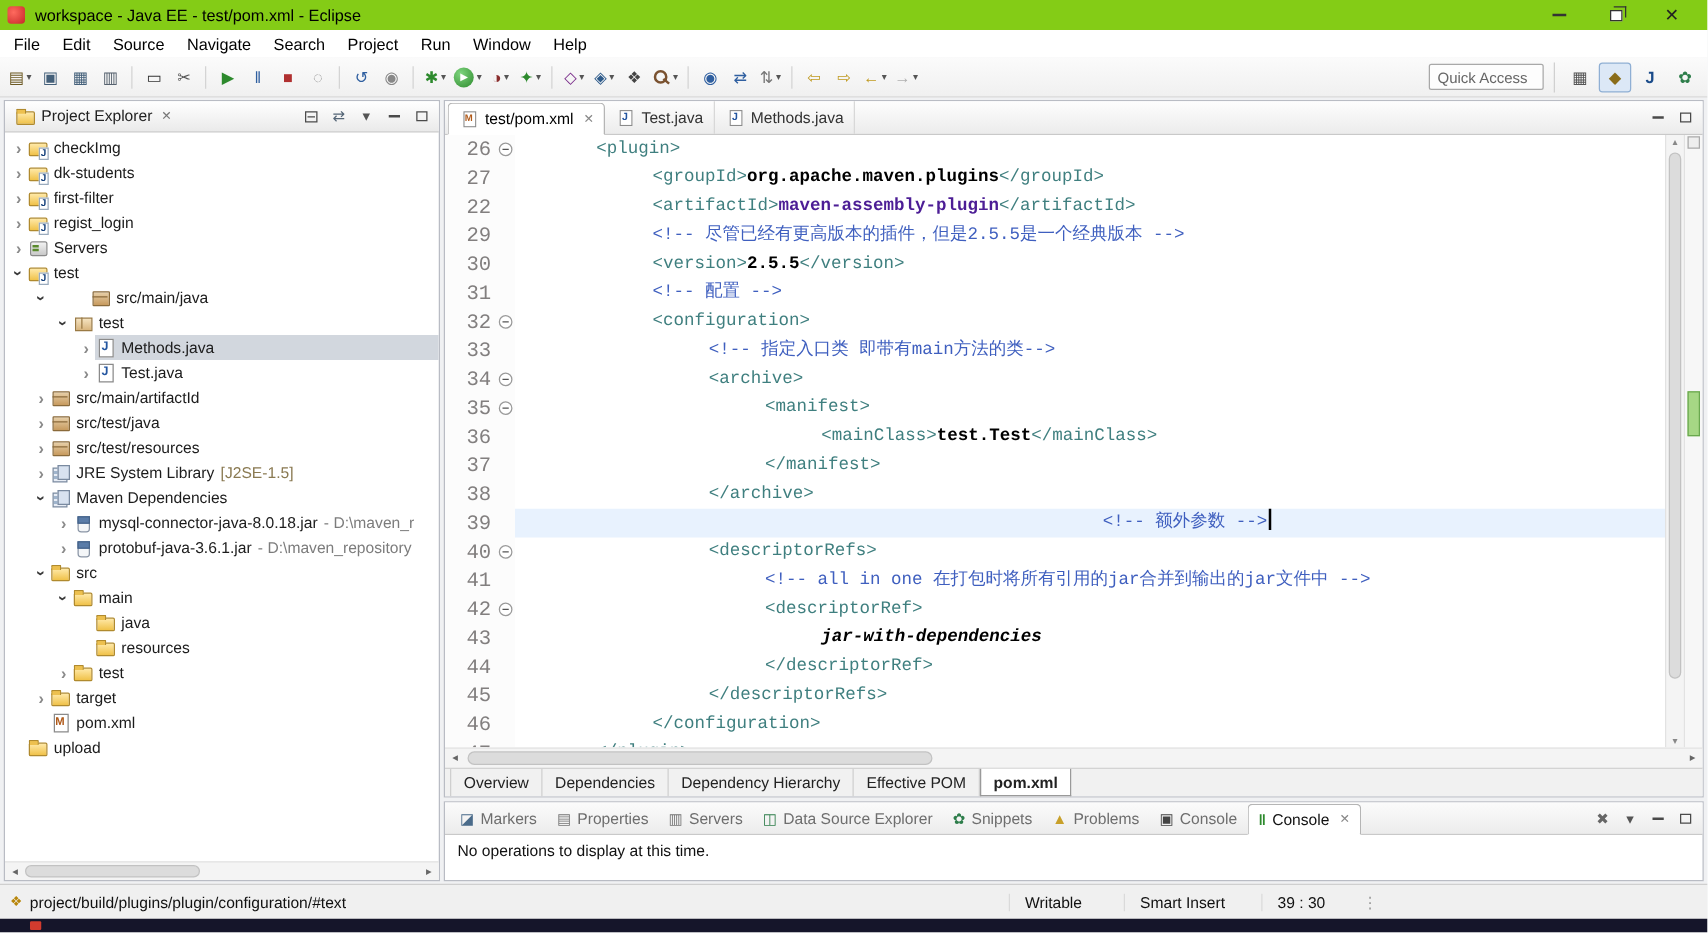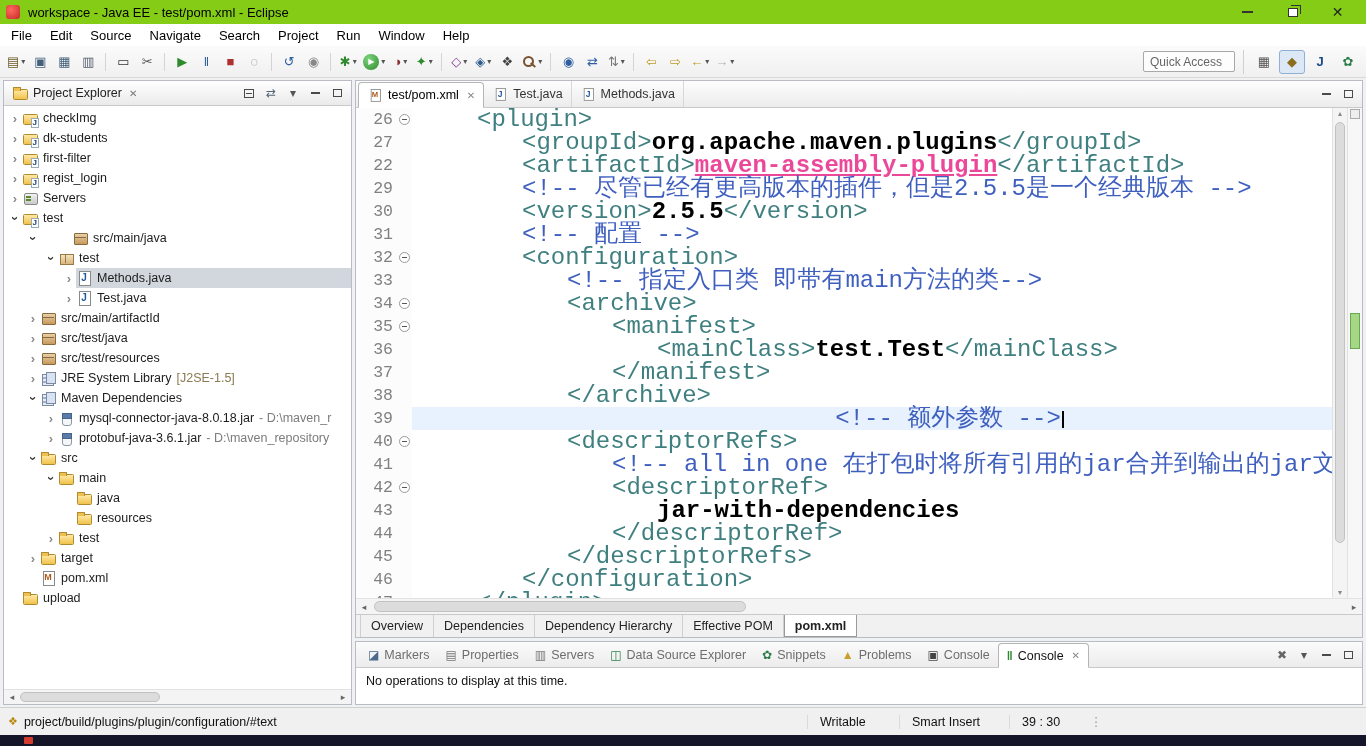--- a/index.html
+++ b/index.html
@@ -94,27 +94,27 @@
 .etab.active{background:#fff;border:1px solid #b5b5b5;border-bottom:1px solid #fff;border-radius:4px 4px 0 0;color:#000;margin-bottom:-1px}
 .tclose{color:#888;font-size:10px;margin-left:3px}
 .edit-tools{margin-left:auto;display:flex;align-items:center;align-self:center;padding-right:4px}
 .edit-body{flex:1;display:flex;min-height:0;overflow:hidden}
 .gutter{width:56px;flex:none;background:#fcfcfc;font-family:"Liberation Mono","DejaVu Sans Mono",monospace;color:#827f7f;overflow:hidden}
 .gline{height:23px;display:flex;align-items:center}
 .lnum{flex:1;text-align:right;font-size:16.5px;padding-right:3px}
 .foldcol{width:16px;flex:none;display:flex;align-items:center;justify-content:center}
 .foldc{width:11px;height:11px;border:1px solid #9a9a9a;border-radius:50%;background:#fff;position:relative;display:inline-block}
 .foldc::after{content:"";position:absolute;left:2px;right:2px;top:4px;height:1px;background:#555}
-.code{flex:1;min-width:0;overflow:hidden;font-family:"Liberation Mono","DejaVu Sans Mono",monospace;font-size:24px;background:#fff}
+.code{flex:1;min-width:0;overflow:hidden;font-family:"Liberation Mono","DejaVu Sans Mono",monospace;font-size:14px;background:#fff}
 .code-line{height:23px;line-height:23px;white-space:pre}
 .code-line.current{background:#e8f2fe}
 .seg-tag{color:#3f7f7f}
 .seg-comment{color:#3f5fbf}
 .seg-text{color:#000;font-weight:bold}
-.seg-textu{color:#ec4899;font-weight:bold;text-decoration:underline}
+.seg-textu{color:#4c1d95;font-weight:bold;}
 .caret{display:inline-block;width:2px;height:17px;background:#000;vertical-align:-3px;margin-left:1px;animation:blink 1.1s steps(1) infinite}
 @keyframes blink{50%{opacity:0}}
 .vscroll{width:15px;flex:none;background:#f4f4f4;border-left:1px solid #e2e2e2;position:relative}
 .vscroll .sa{position:absolute;left:0;right:0;text-align:center;font-size:8px;color:#888}
 .sa.top{top:1px}.sa.bot{bottom:1px}
 .vthumb{position:absolute;left:2px;right:2px;top:14px;height:86%;background:#dcdcdc;border:1px solid #c2c2c2;border-radius:6px}
 .ruler{width:15px;flex:none;background:#f7f7f7;border-left:1px solid #e2e2e2;position:relative}
 .ruler-top{position:absolute;top:1px;left:2px;width:10px;height:10px;border:1px solid #aaa;background:#eee}
 .ruler-green{position:absolute;top:205px;left:2px;width:10px;height:36px;background:#a6d785;border:1px solid #6aa84f}
 .ehscroll{height:16px;flex:none;background:#f4f4f4;border-top:1px solid #e2e2e2;display:flex;align-items:center;justify-content:space-between;position:relative;padding:0 2px}
@@ -642,21 +642,21 @@
               <div class="code-line" style="padding-left: 155px;"><span class="seg-comment">&lt;!-- 指定入口类 即带有main方法的类--&gt;</span></div>
               <div class="code-line" style="padding-left: 155px;"><span class="seg-tag">&lt;archive&gt;</span></div>
               <div class="code-line" style="padding-left: 200px;"><span class="seg-tag">&lt;manifest&gt;</span></div>
               <div class="code-line" style="padding-left: 245px;"><span class="seg-tag">&lt;mainClass&gt;</span><span class="seg-text">test.Test</span><span class="seg-tag">&lt;/mainClass&gt;</span></div>
               <div class="code-line" style="padding-left: 200px;"><span class="seg-tag">&lt;/manifest&gt;</span></div>
               <div class="code-line" style="padding-left: 155px;"><span class="seg-tag">&lt;/archive&gt;</span></div>
               <div class="code-line current" style="padding-left: 155px; text-align: center;"><span class="seg-comment">&lt;!-- 额外参数 --&gt;</span><span class="caret"></span></div>
               <div class="code-line" style="padding-left: 155px;"><span class="seg-tag">&lt;descriptorRefs&gt;</span></div>
               <div class="code-line" style="padding-left: 200px;"><span class="seg-comment">&lt;!-- all in one 在打包时将所有引用的jar合并到输出的jar文件中 --&gt;</span></div>
               <div class="code-line" style="padding-left: 200px;"><span class="seg-tag">&lt;descriptorRef&gt;</span></div>
-              <div class="code-line" style="padding-left: 245px;"><span class="seg-text">jar-with-dependencies</span></div>
+              <div class="code-line" style="padding-left: 245px; font-style: italic;"><span class="seg-text">jar-with-dependencies</span></div>
               <div class="code-line" style="padding-left: 200px;"><span class="seg-tag">&lt;/descriptorRef&gt;</span></div>
               <div class="code-line" style="padding-left: 155px;"><span class="seg-tag">&lt;/descriptorRefs&gt;</span></div>
               <div class="code-line" style="padding-left: 110px;"><span class="seg-tag">&lt;/configuration&gt;</span></div>
               <div class="code-line" style="padding-left: 65px;"><span class="seg-tag">&lt;/plugin&gt;</span></div>
             </div>
           <div class="vscroll">
             <span class="sa top">▴</span>
             <span class="vthumb"></span>
             <span class="sa bot">▾</span>
           </div>

